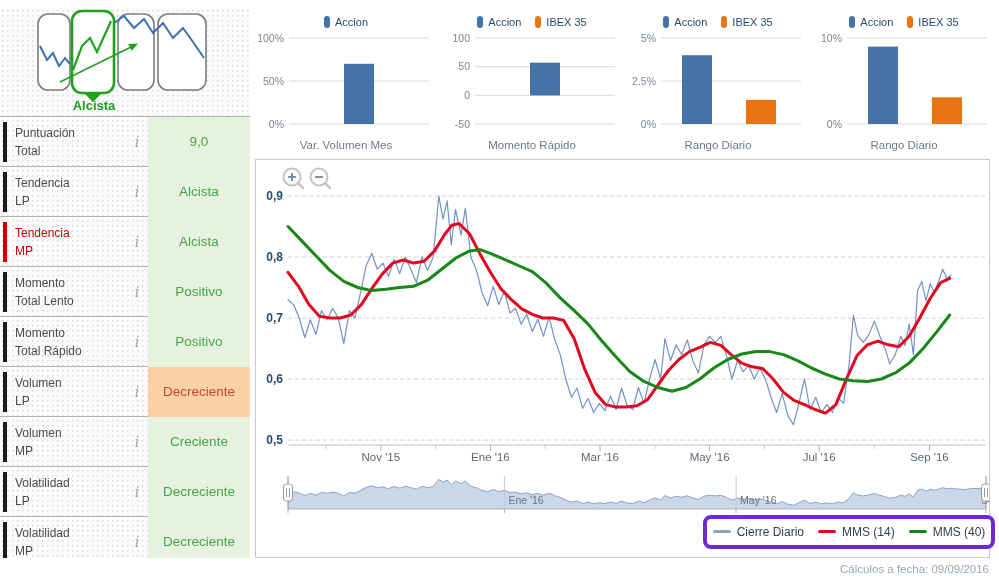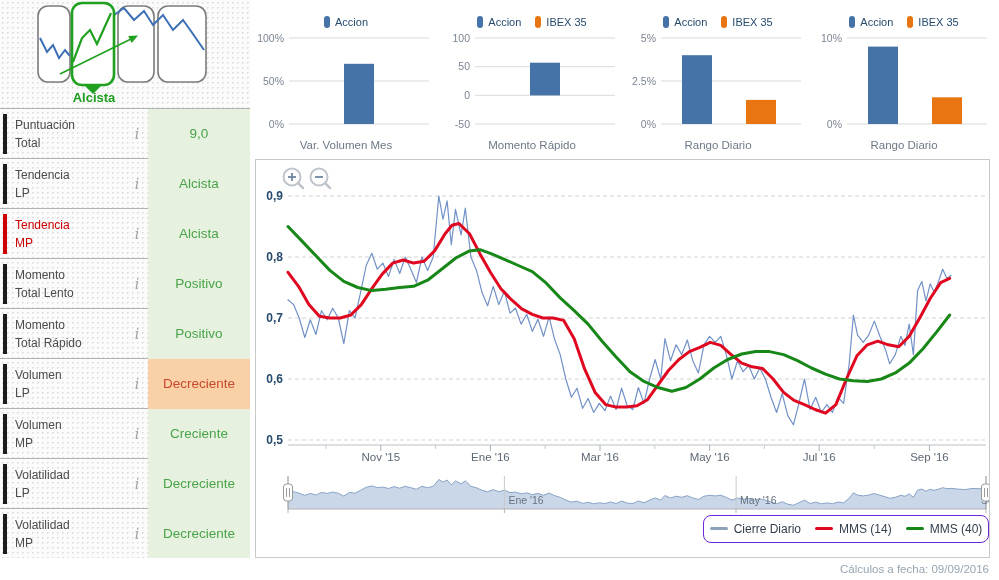--- a/index.html
+++ b/index.html
@@ -1,20 +1,20 @@
 <!DOCTYPE html>
 <html><head>
 <meta charset="utf-8">
 <style>
   html,body{margin:0;padding:0}
   body{width:999px;height:580px;position:relative;background:#fff;overflow:hidden;
        font-family:"Liberation Sans",sans-serif;-webkit-font-smoothing:antialiased}
 
   
-  .sidebar{position:absolute;left:0;top:0;width:250px;height:558px;
+  .sidebar{position:absolute;left:0;top:8px;width:250px;height:558px;
     background-color:#fbfbfb;
     background-image:radial-gradient(#e2e2e2 1px, transparent 1px);
     background-size:5px 5px}
   .trend-widget{position:relative;width:250px;height:108px}
   .trend-label{position:absolute;left:58px;top:90px;width:72px;text-align:center;
     font-size:13px;font-weight:bold;color:#1e9e1e}
   .itable{border-top:1px solid #b2b2b2}
   .srow{display:flex;align-items:center;height:49px;border-bottom:1px solid #b2b2b2;box-sizing:content-box}
   .accent{width:4px;height:40px;margin-left:3px;flex:0 0 4px}
   .slabel{flex:1;padding-left:8px;font-size:12px;color:#4c4c4c;line-height:18px}
@@ -28,21 +28,21 @@
   .mini{width:182px}
   .mlegend{height:20px;display:flex;justify-content:center;align-items:center;gap:14px;
     font-size:11px;color:#274b6d;padding-top:12px;white-space:nowrap}
   .pill{width:6px;height:12px;border-radius:3px;display:inline-block;margin-right:5px;vertical-align:-2px}
   .mtitle{text-align:center;font-size:11.5px;color:#6e7987;margin-top:3px}
 
   
   .panel{position:absolute;left:255px;top:159px;width:735px;height:399px;
     border:1px solid #c9c9c9;background:#fff;box-sizing:border-box}
   .legendbox{position:absolute;left:447px;top:355px;width:284px;height:26px;
-    border:1px solid #6d28d9;border-radius:8px;background:#fff;display:flex;
+    border:4px solid #6d28d9;border-radius:8px;background:#fff;display:flex;
     align-items:center;justify-content:center;gap:14px;font-size:12px;color:#333e4c;white-space:nowrap}
   .legendbox .item{cursor:pointer}
   .lmark{display:inline-block;width:18px;height:3px;border-radius:2px;margin-right:6px;vertical-align:3px}
 
   
   .footer{position:absolute;left:0;top:558px;width:999px;height:22px;background:#fff}
   .calcdate{position:absolute;right:10px;top:5px;font-size:11.5px;color:#97a5b2}
 </style>
 </head>
 <body>

